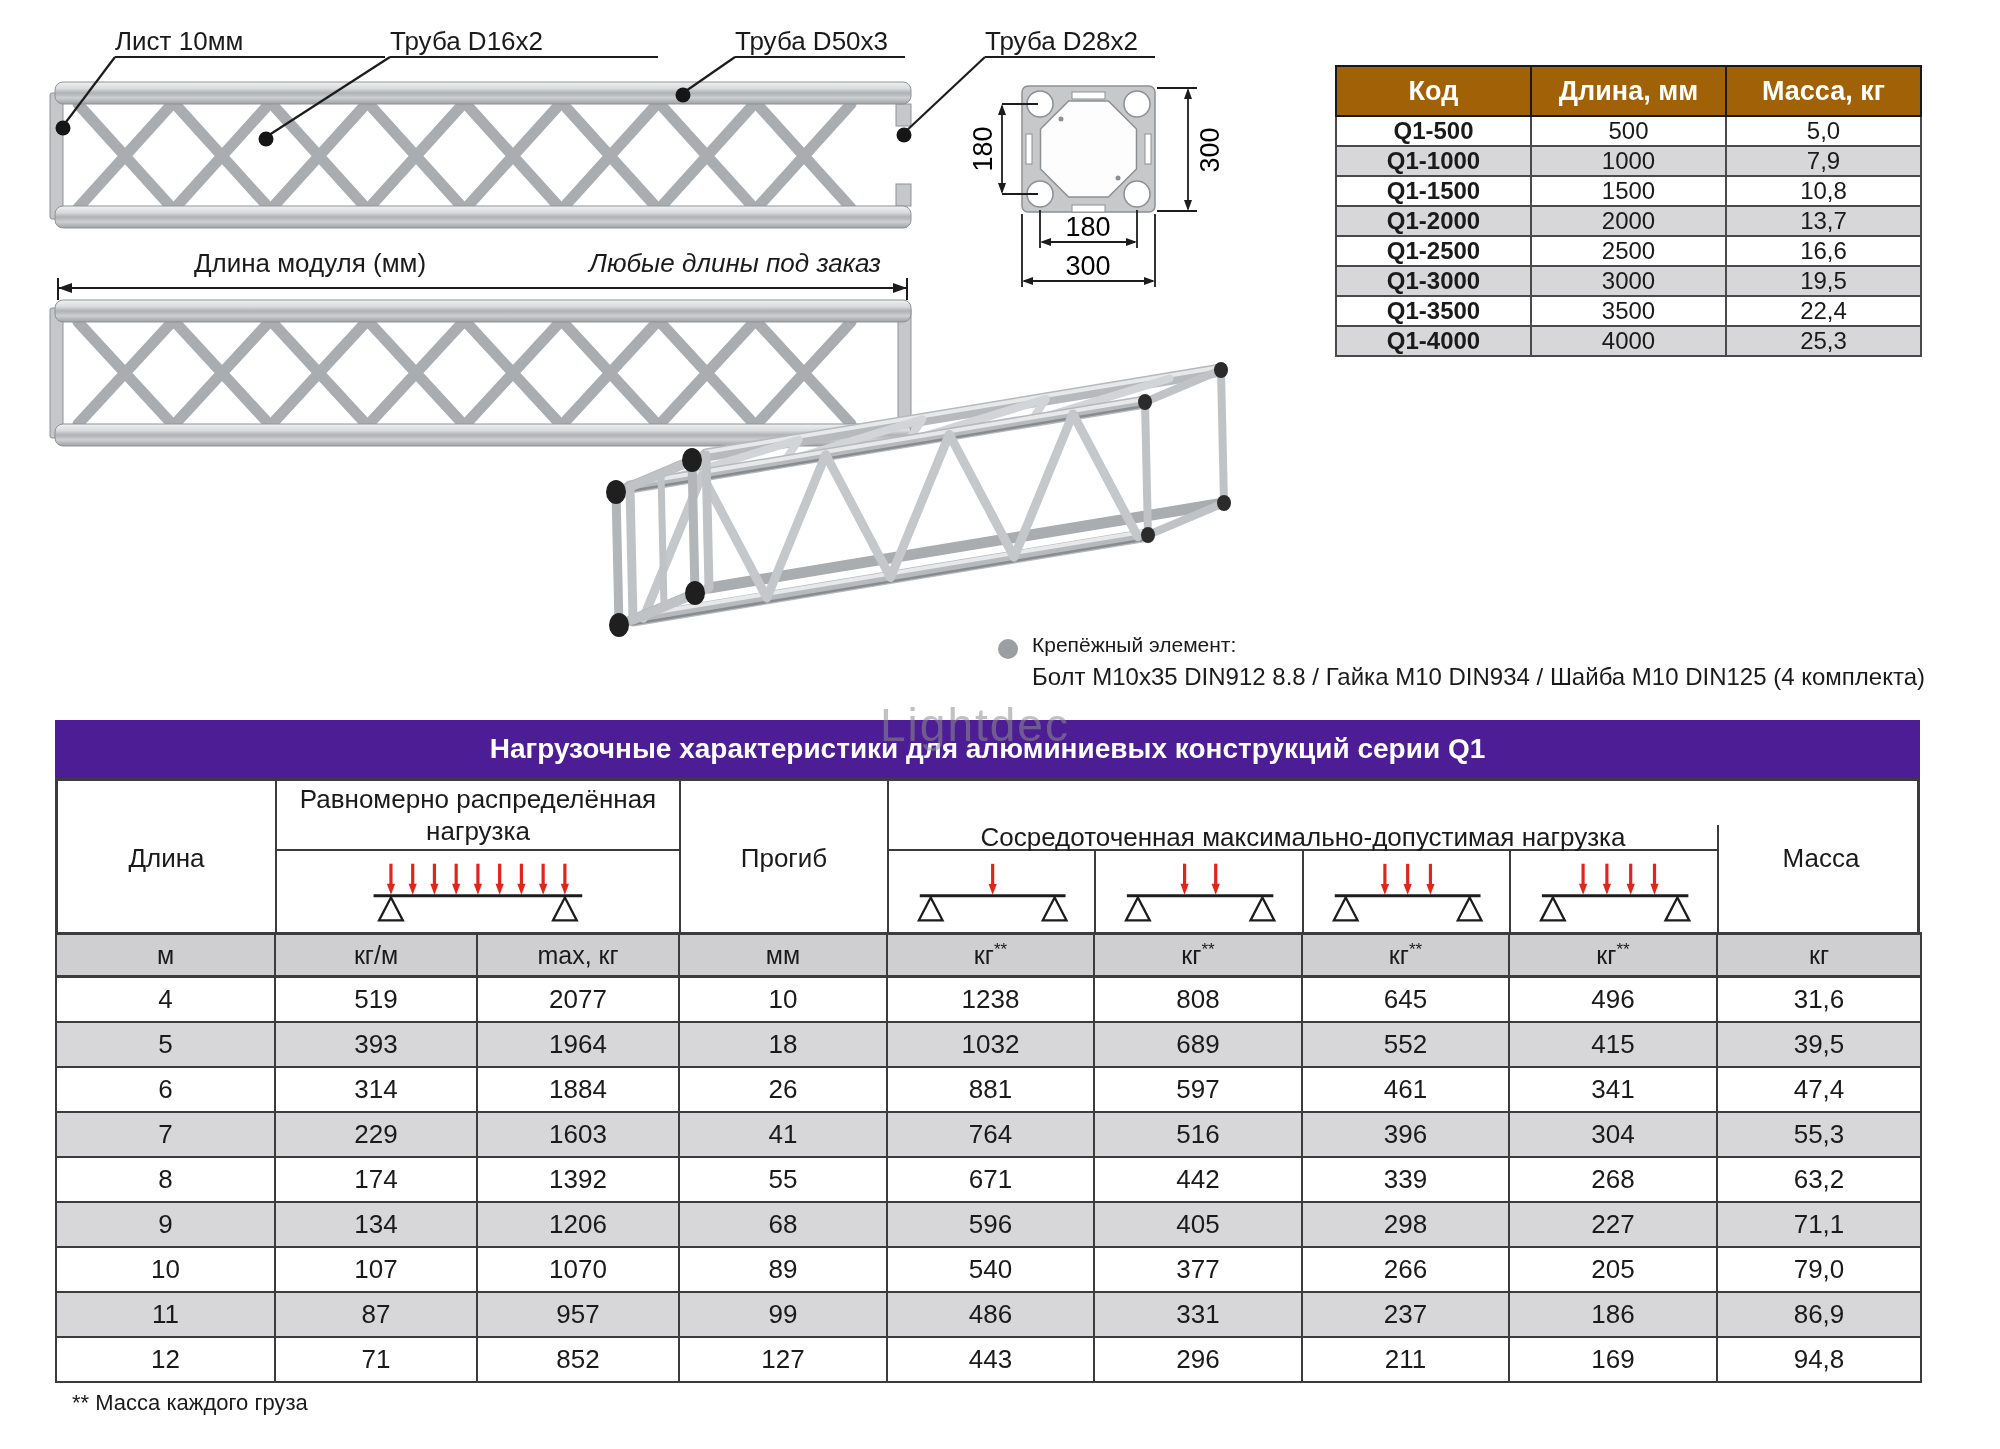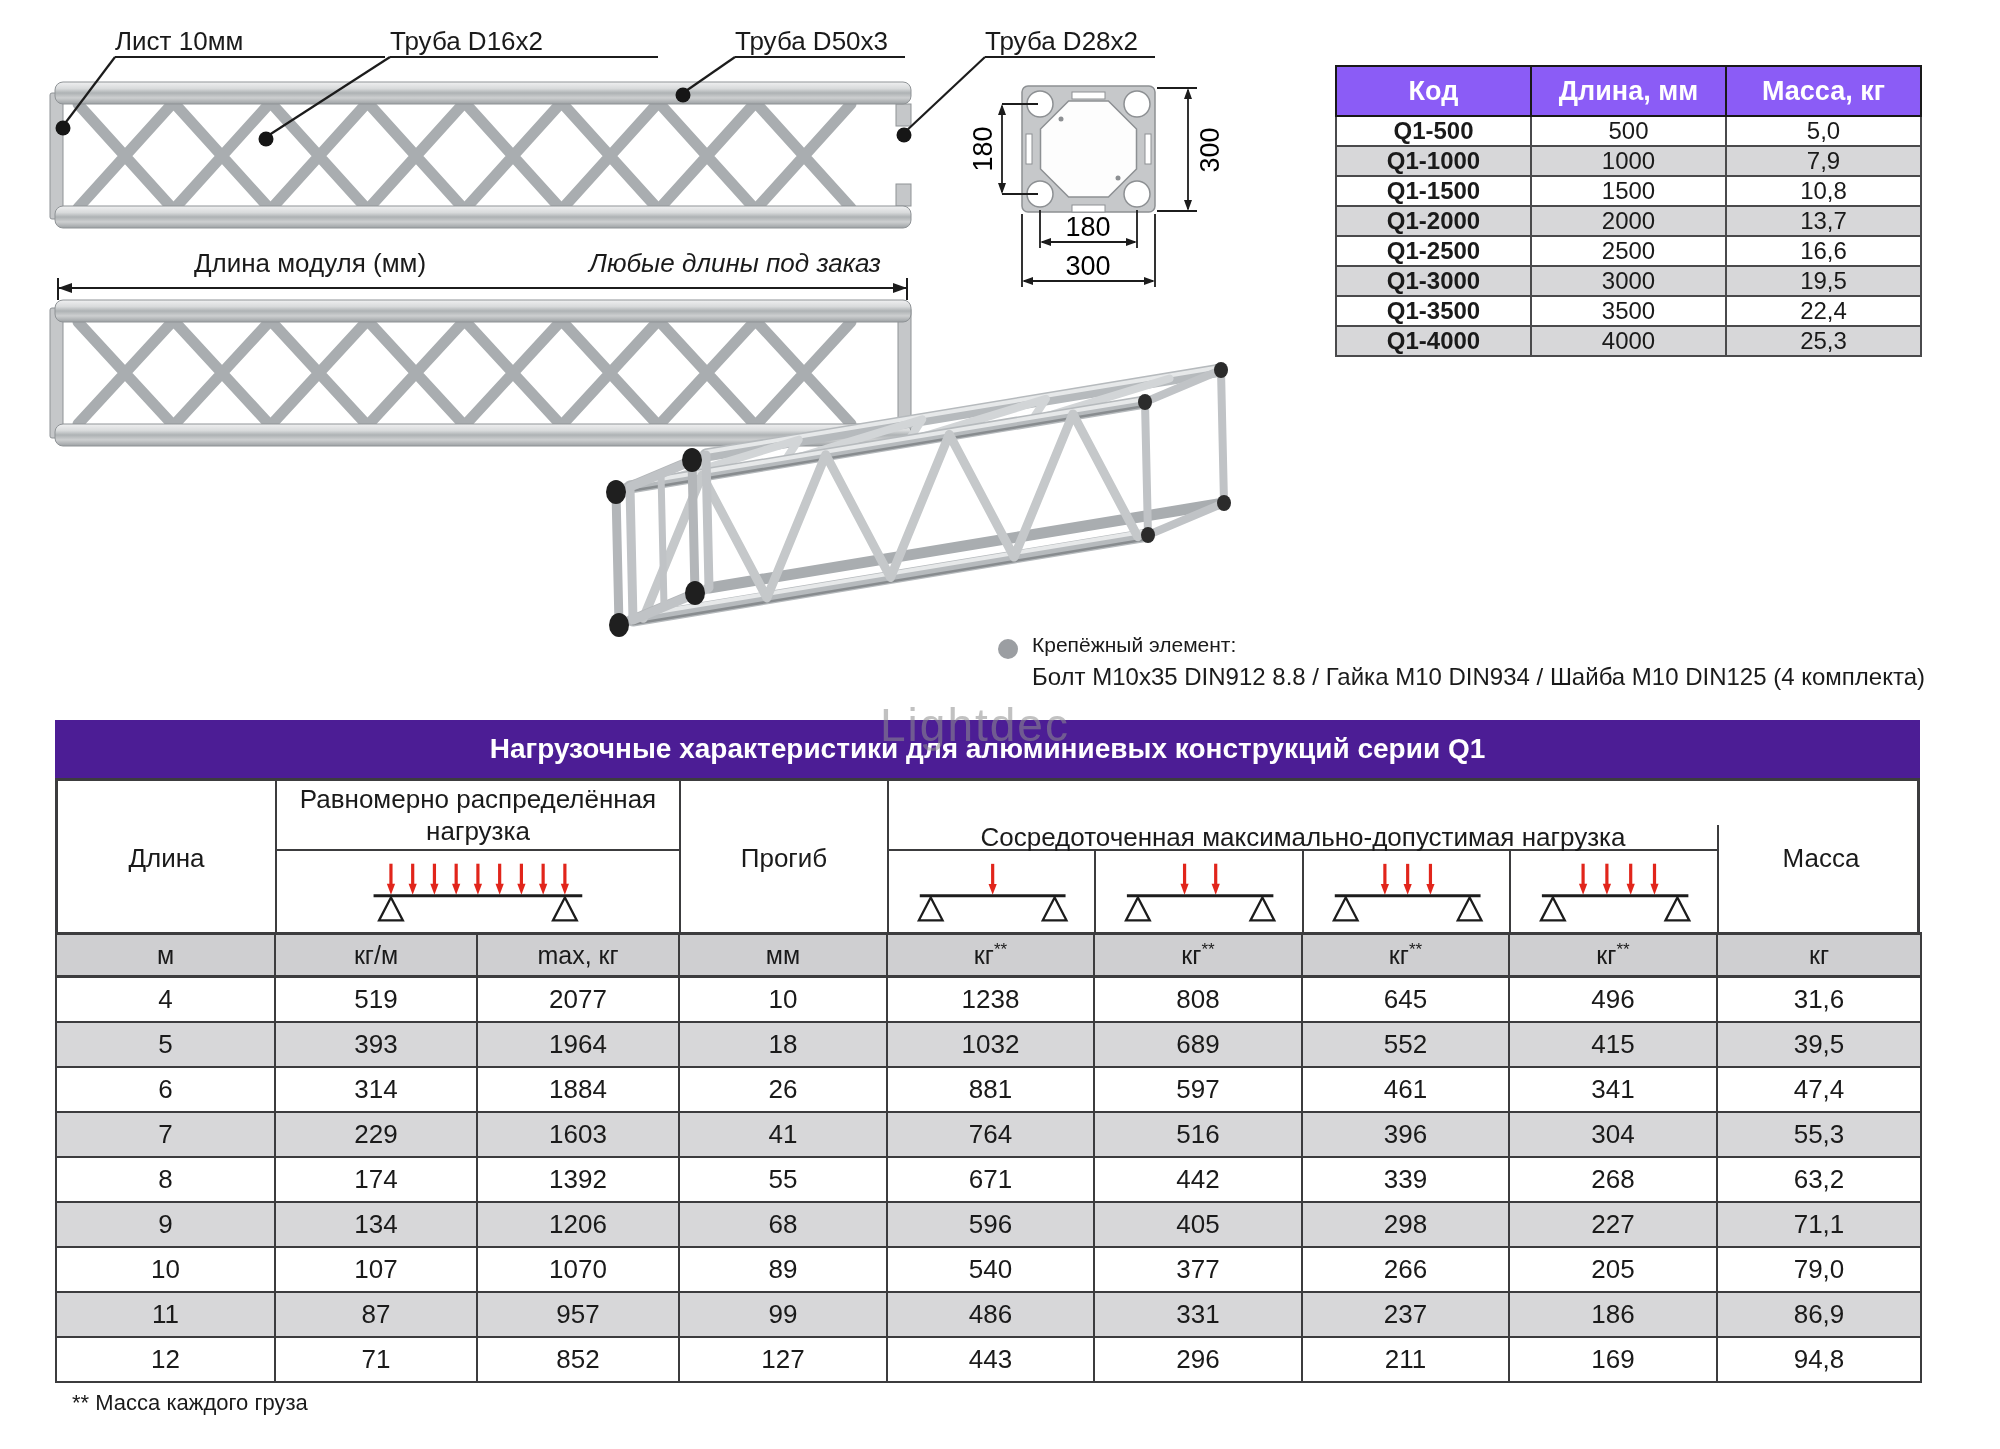--- a/index.html
+++ b/index.html
@@ -7,21 +7,21 @@
           font-family:"Liberation Sans",sans-serif;color:#1a1a1a;overflow:hidden;}
   .abs{position:absolute;}
   .lbl{font-size:26px;white-space:nowrap;}
   .italic{font-style:italic;}
   .center{text-align:center;}
   svg text{font-family:"Liberation Sans",sans-serif;}
 
   
   .size-table{position:absolute;left:1335px;top:65px;border-collapse:collapse;table-layout:fixed;}
   .size-table col{width:195px;}
-  .size-table th{background:#8b5cf6;color:#fff;font-size:27px;font-weight:bold;height:46px;border:2px solid #191919;}
+  .size-table th{background:#a16207;color:#fff;font-size:27px;font-weight:bold;height:46px;border:2px solid #191919;}
   .size-table td{font-size:24px;text-align:center;height:27px;border:2px solid #4a4a4c;padding:0;}
   .size-table tr:nth-child(even) td{background:#d7d7d9;}
   .size-table tr:nth-child(odd) td{background:#ffffff;}
   .size-table td:first-child{font-weight:bold;}
 
   
   .fastener-title{position:absolute;left:1032px;top:633px;font-size:21px;}
   .fastener-spec{position:absolute;left:1032px;top:663px;font-size:24px;white-space:nowrap;}
 
   

